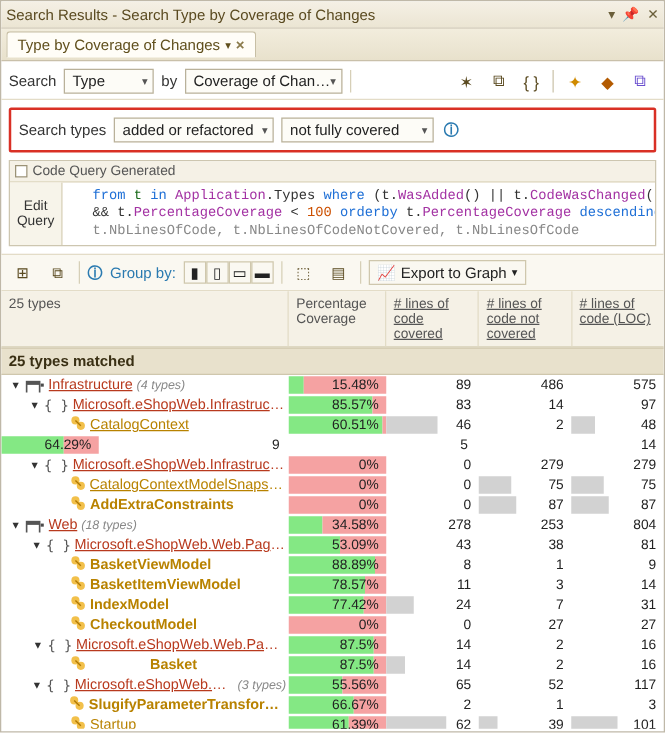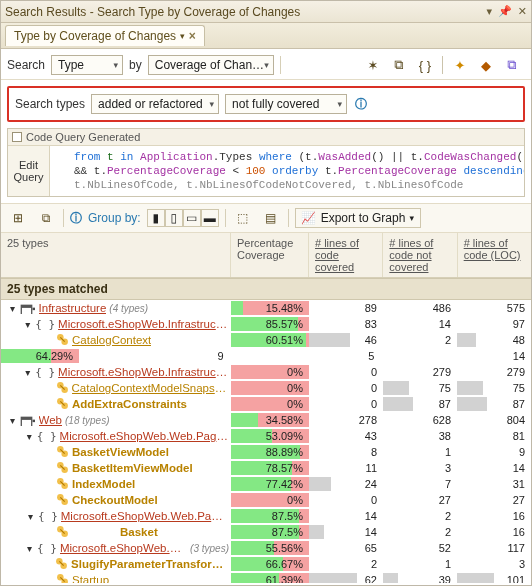--- a/index.html
+++ b/index.html
@@ -358,21 +358,21 @@
       </div>
       <div class="pct">
         <div class="bar-g" style="width: 34.58%;"></div>
         <div class="bar-r" style="left: 34.58%; right: 0px;"></div>
         <div class="txt">34.58%</div>
       </div>
       <div class="numc">
         <span>278</span>
       </div>
       <div class="numc">
-        <span>628</span>
+        <span>253</span>
       </div>
       <div class="numc">
         <span>804</span>
       </div>
     </div>
     <div class="row">
       <div class="namecell">
         <span class="indent" style="width: 22px;"></span>
         <span class="exp">▾</span>
         <span class="braces">{ }</span>

